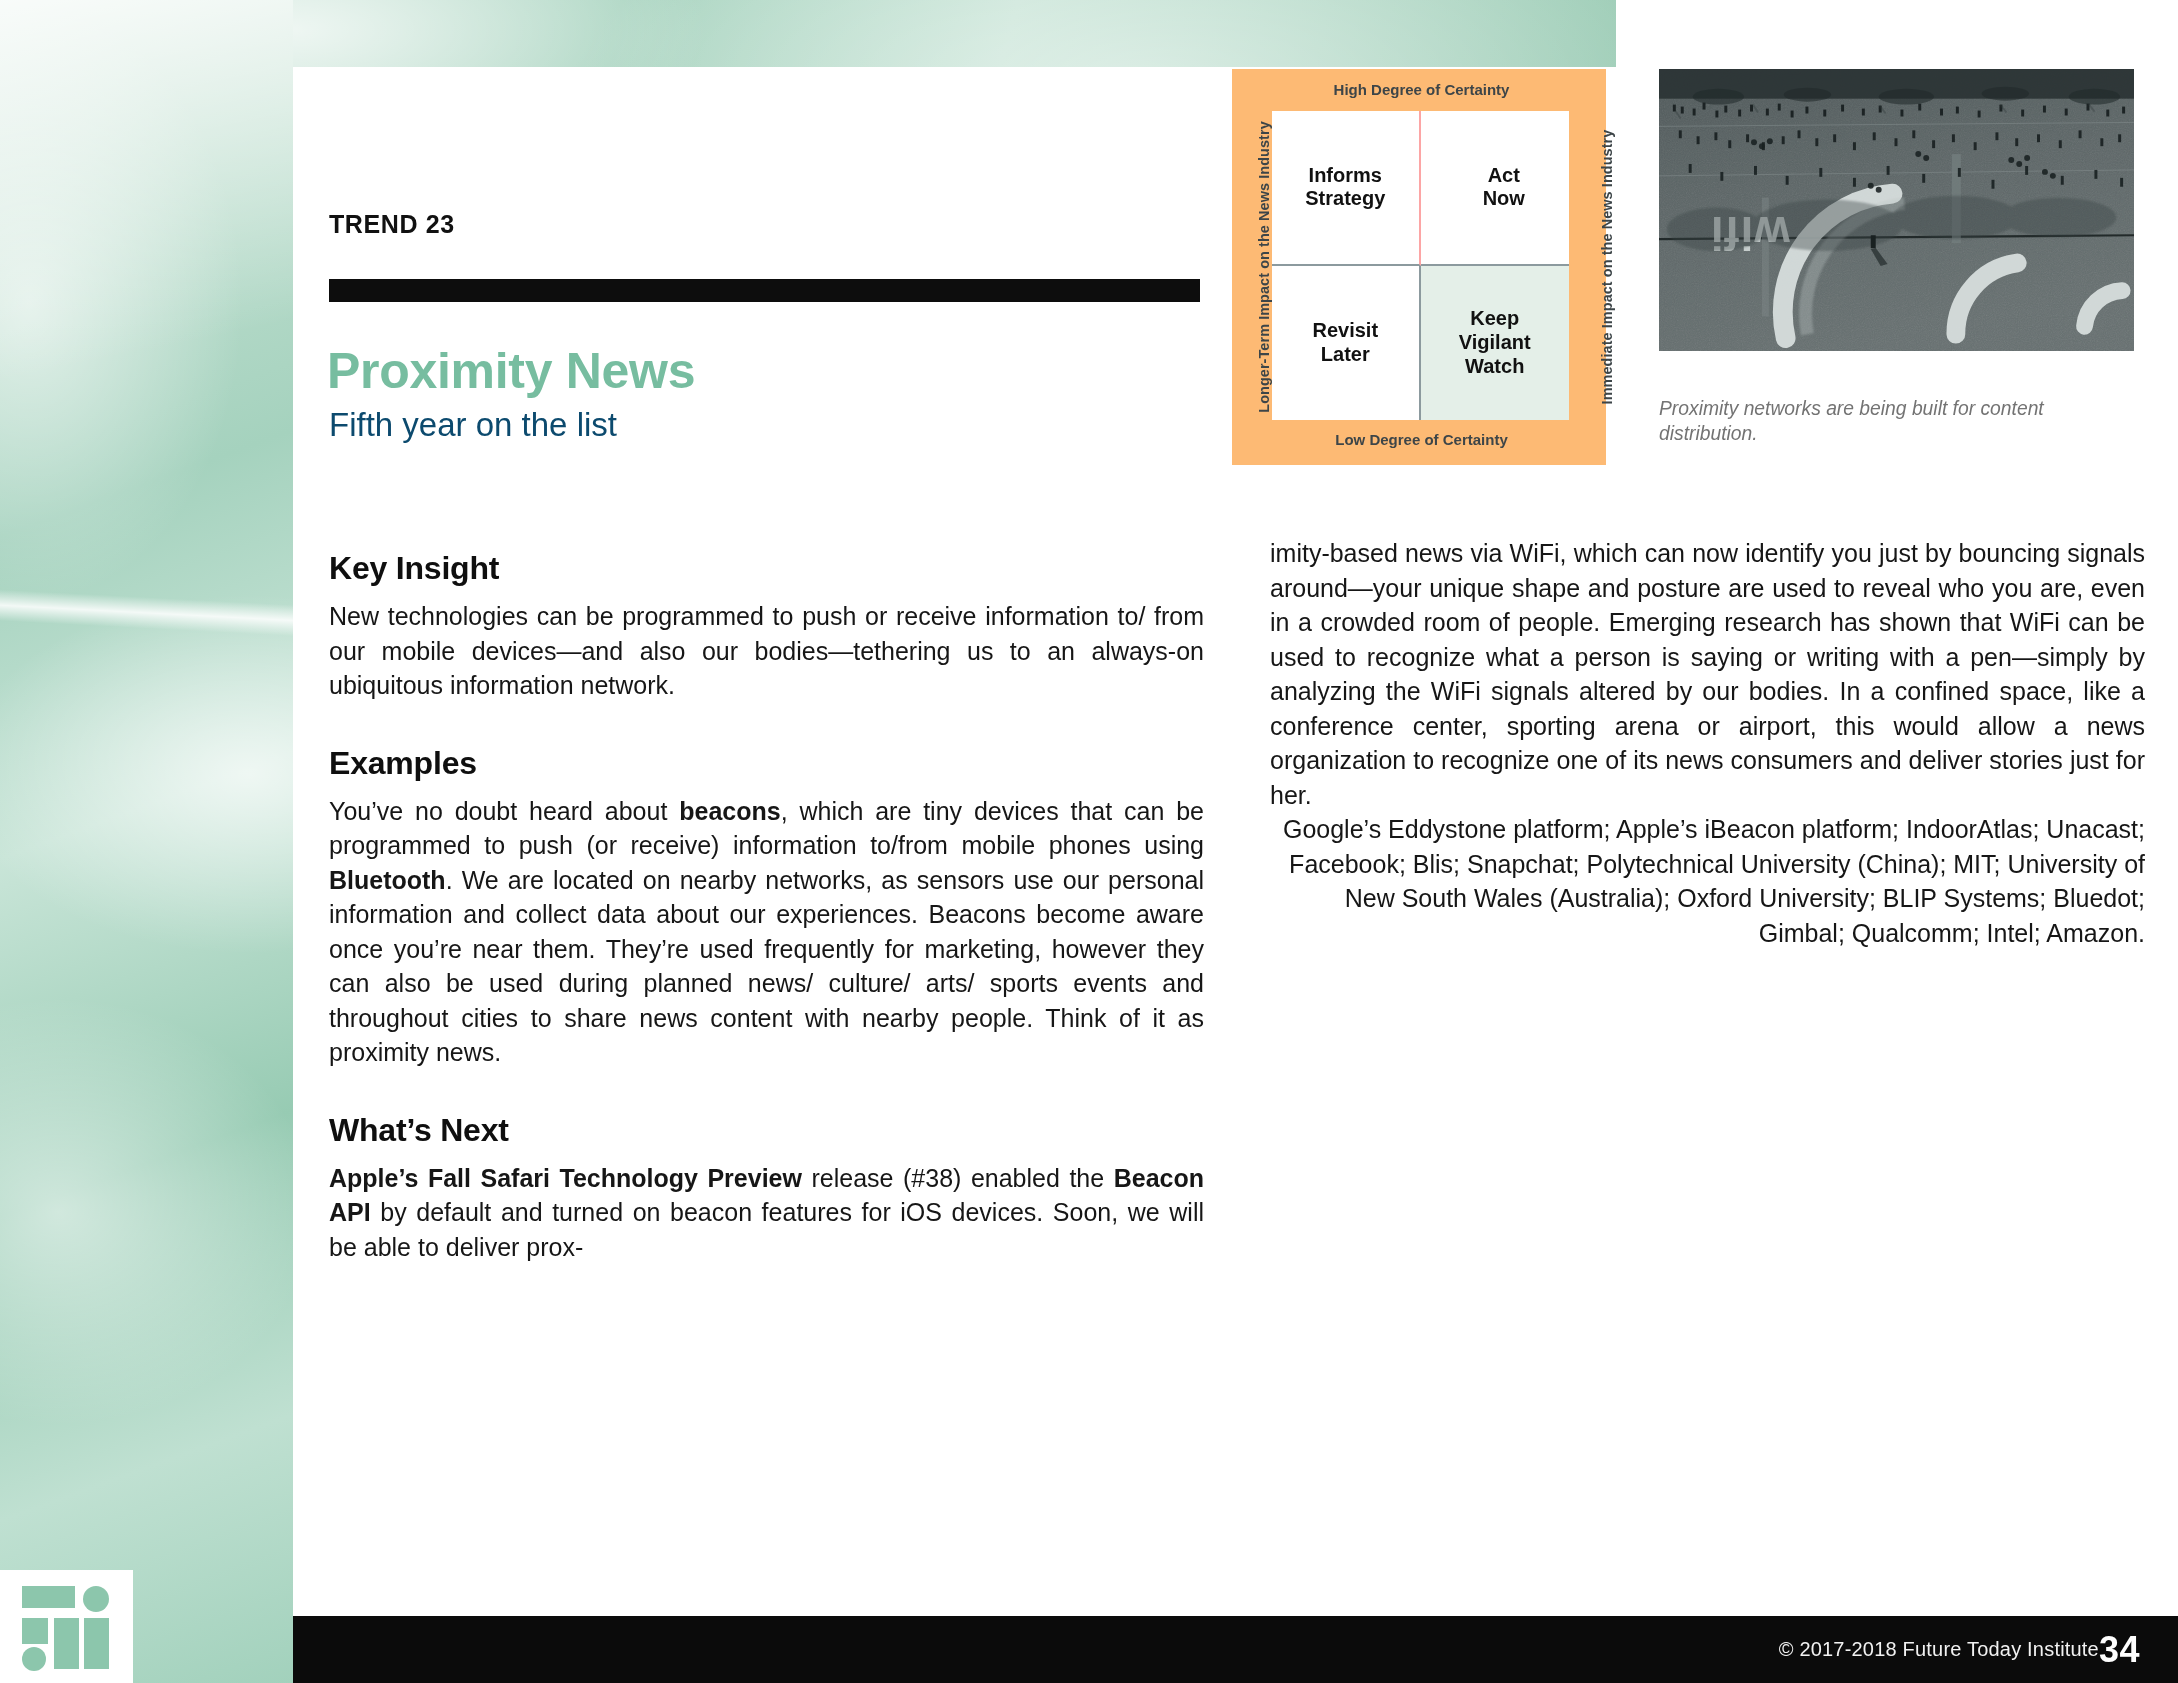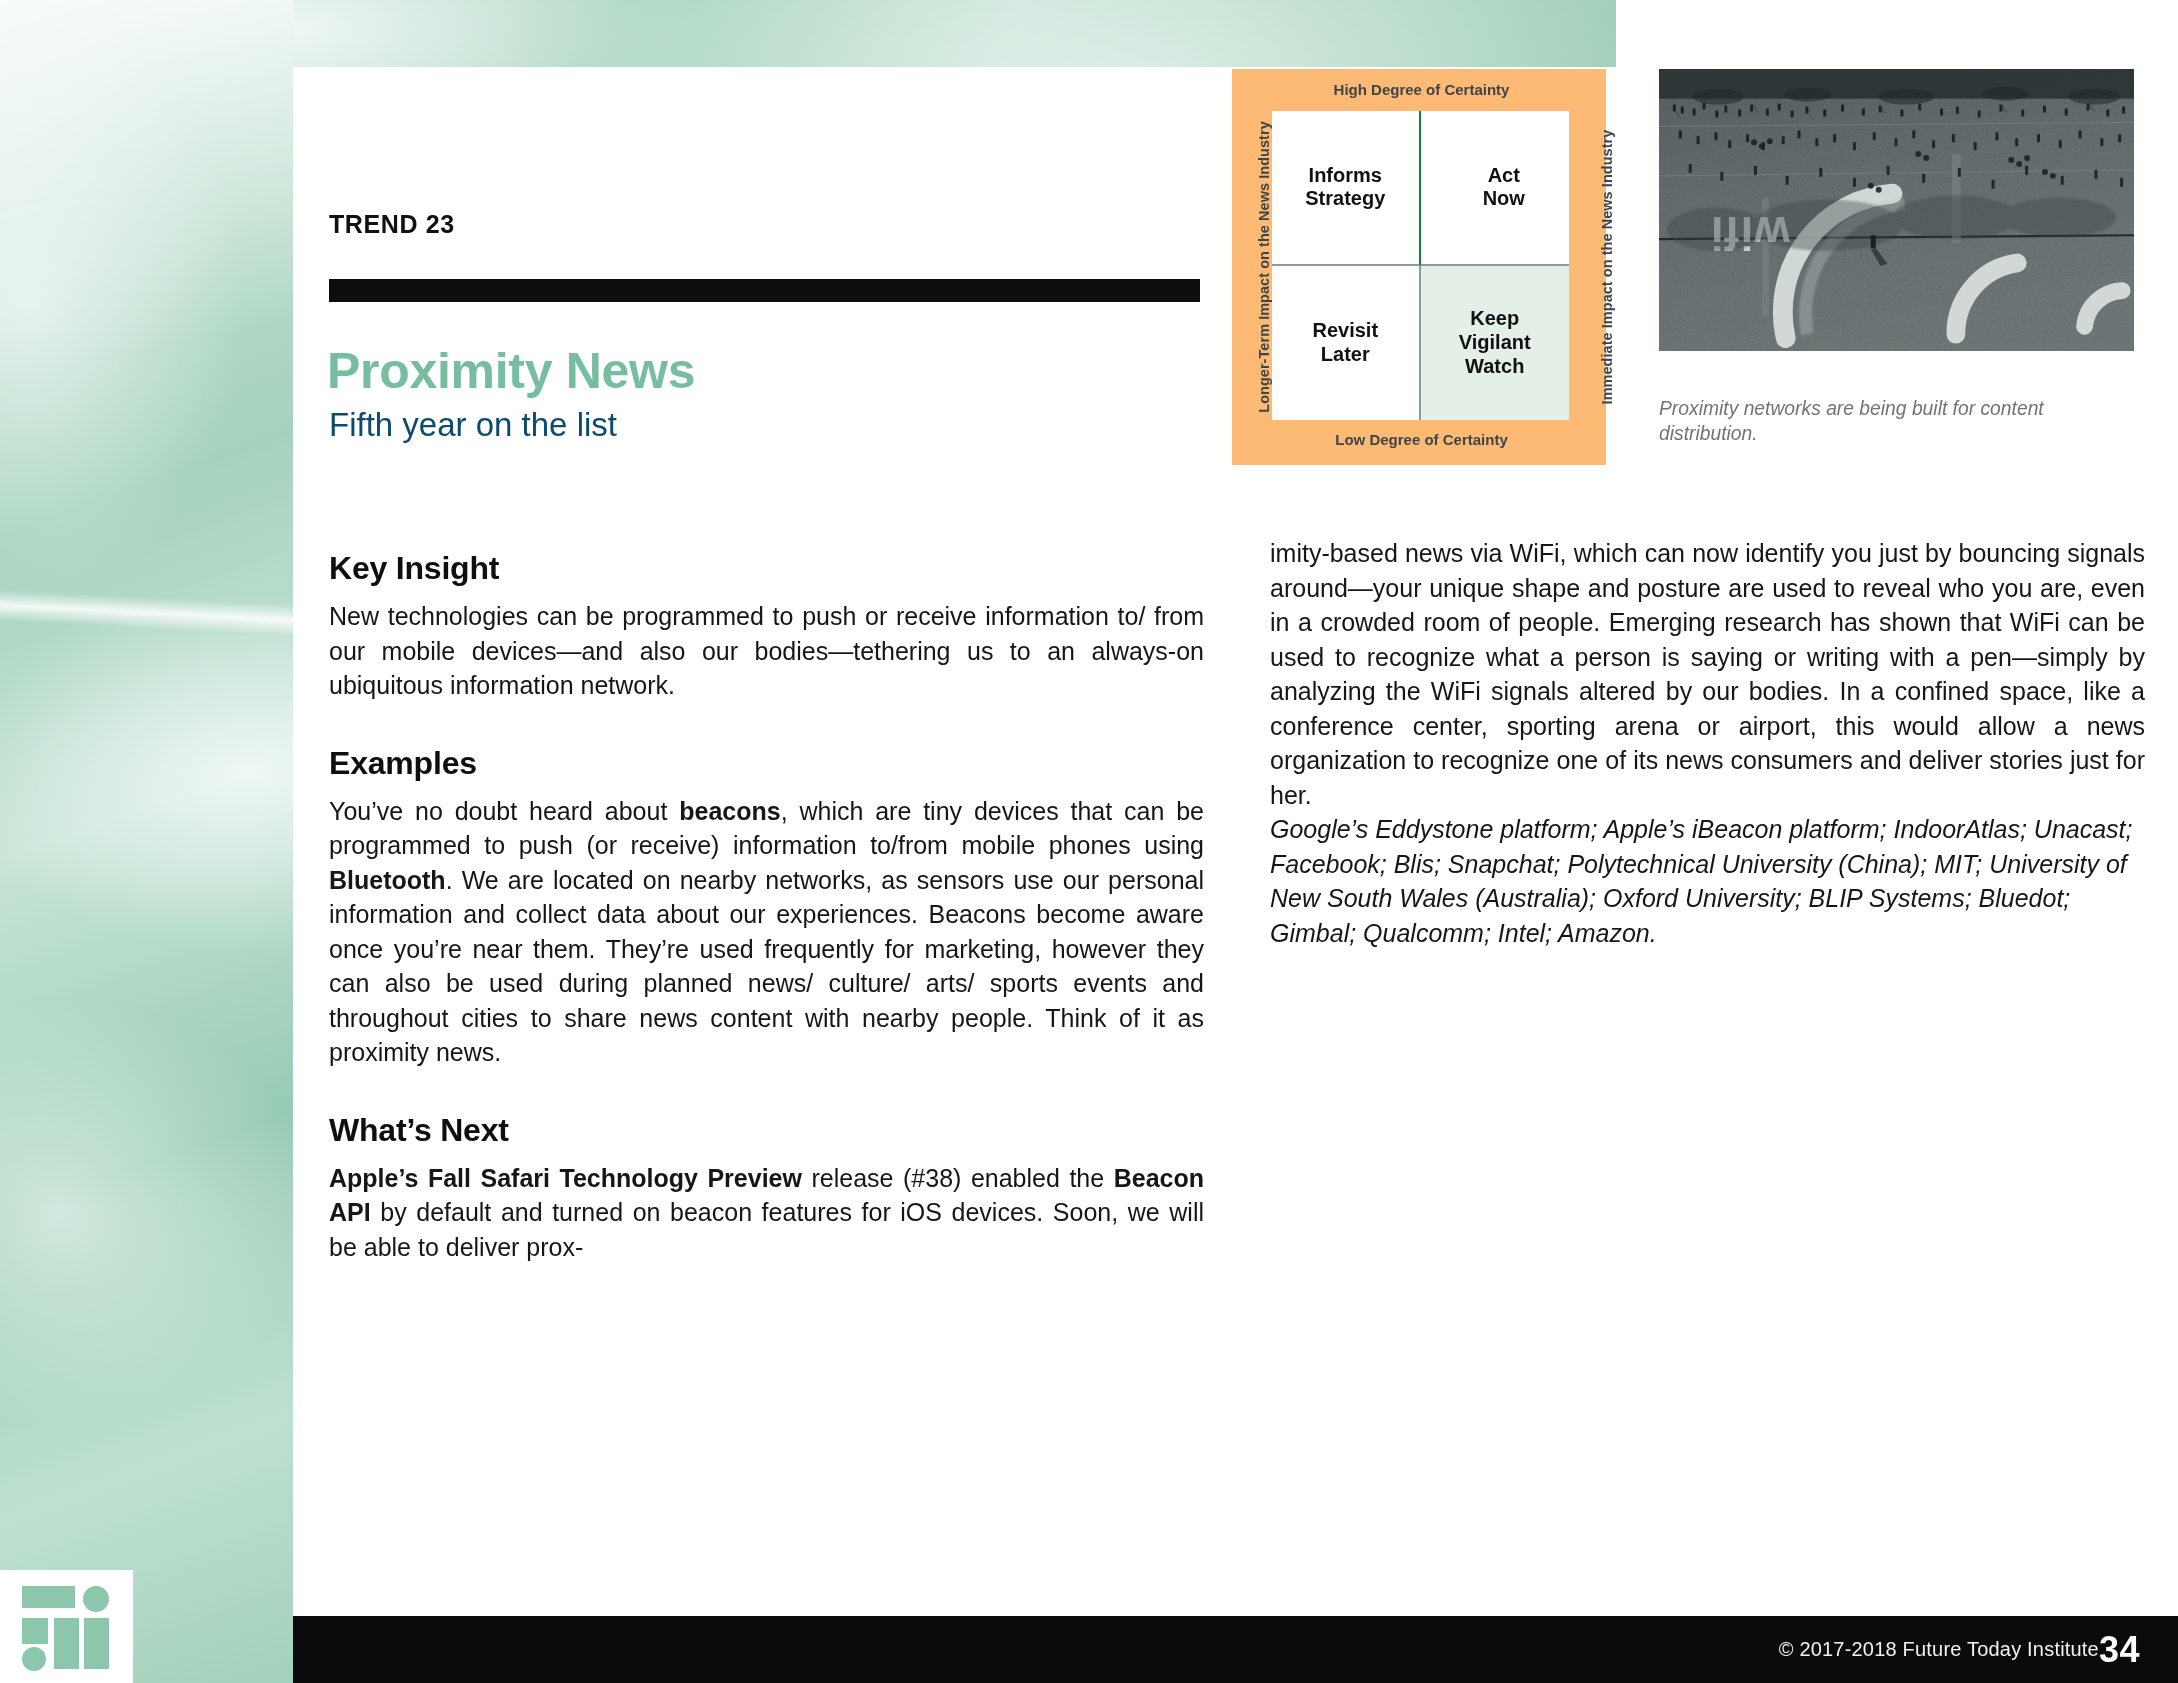--- a/index.html
+++ b/index.html
@@ -170,21 +170,21 @@
     display: flex;
     align-items: center;
     justify-content: center;
     text-align: center;
     font-size: 20px;
     font-weight: 700;
     color: #111111;
     line-height: 1.18;
     position: relative;
   }
-  .mx-cell.q1 { border-right: 2px solid #15803d; border-bottom: 2px solid #8c9a9e; }
+  .mx-cell.q1 { border-right: 2px solid #fca5a5; border-bottom: 2px solid #8c9a9e; }
   .mx-cell.q2 { border-bottom: 2px solid #8c9a9e; padding-left: 18px; }
   .mx-cell.q3 { border-right: 2px solid #8c9a9e; }
   .mx-cell.highlight { background: #e4efe8; }
 
   
   #photo-wrap {
     position: absolute;
     left: 1659px; top: 69px;
     width: 475px; height: 282px;
     overflow: hidden;
@@ -216,21 +216,21 @@
   .sec-head.spaced { margin-top: 42px; }
   .body-text {
     font-size: 25px;
     line-height: 1.38;
     color: #161616;
     text-align: justify;
     text-justify: inter-word;
     hyphens: none;
   }
   .body-text b { font-weight: 700; }
-  .no-justify { text-align: left; font-style: italic; }
+  .no-justify { text-align: right; }
 </style>
 </head>
 <body>
 
 <div id="bg-art"></div>
 <div id="bg-art-left"></div>
 
 <div id="sheet"></div>
 
 <div id="trend-label">TREND 23</div>

